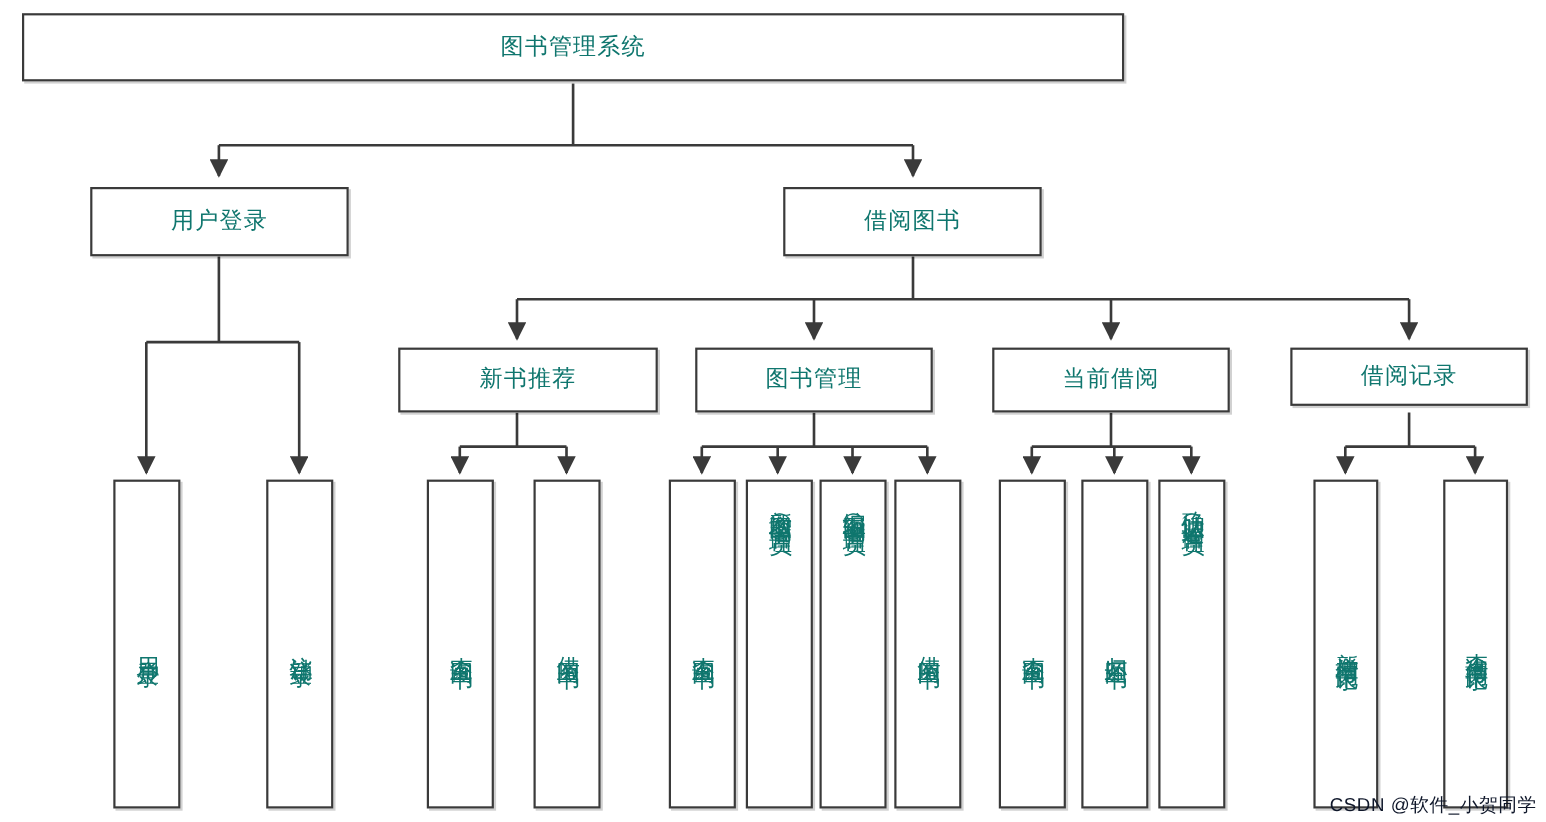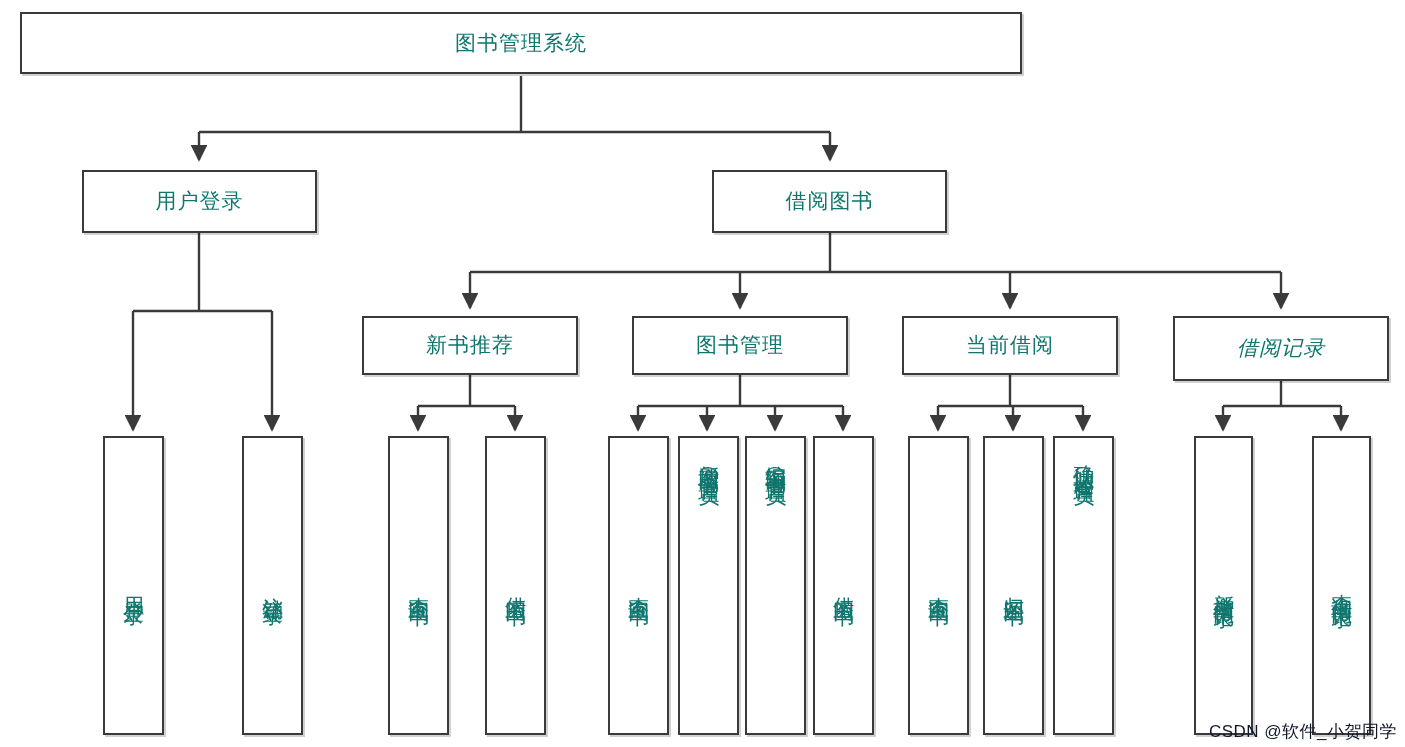--- a/index.html
+++ b/index.html
@@ -126,33 +126,33 @@
   </div>
 
   <div class="node" style="left:82px; top:170px; width:235px; height:63px;">
     <span class="node-label">用户登录</span>
   </div>
 
   <div class="node" style="left:712px; top:170px; width:235px; height:63px;">
     <span class="node-label">借阅图书</span>
   </div>
 
-  <div class="node" style="left:362px; top:316px; width:216px; height:59px;">
+  <div class="node" style="left:362px; top:316px; width:236px; height:59px;">
     <span class="node-label">新书推荐</span>
   </div>
 
   <div class="node" style="left:632px; top:316px; width:216px; height:59px;">
     <span class="node-label">图书管理</span>
   </div>
 
   <div class="node" style="left:902px; top:316px; width:216px; height:59px;">
     <span class="node-label">当前借阅</span>
   </div>
 
-  <div class="node" style="left:1173px; top:316px; width:216px; height:65px;font-style:italic;">
+  <div class="node" style="left:1173px; top:316px; width:216px; height:53px;">
     <span class="node-label">借阅记录</span>
   </div>
 
   <div class="node vertical centered" style="left:103px; top:436px; width:61px; height:299px;">
     <span class="node-label">用户登录</span>
   </div>
 
   <div class="node vertical centered" style="left:242px; top:436px; width:61px; height:299px;">
     <span class="node-label">注销登录</span>
   </div>

